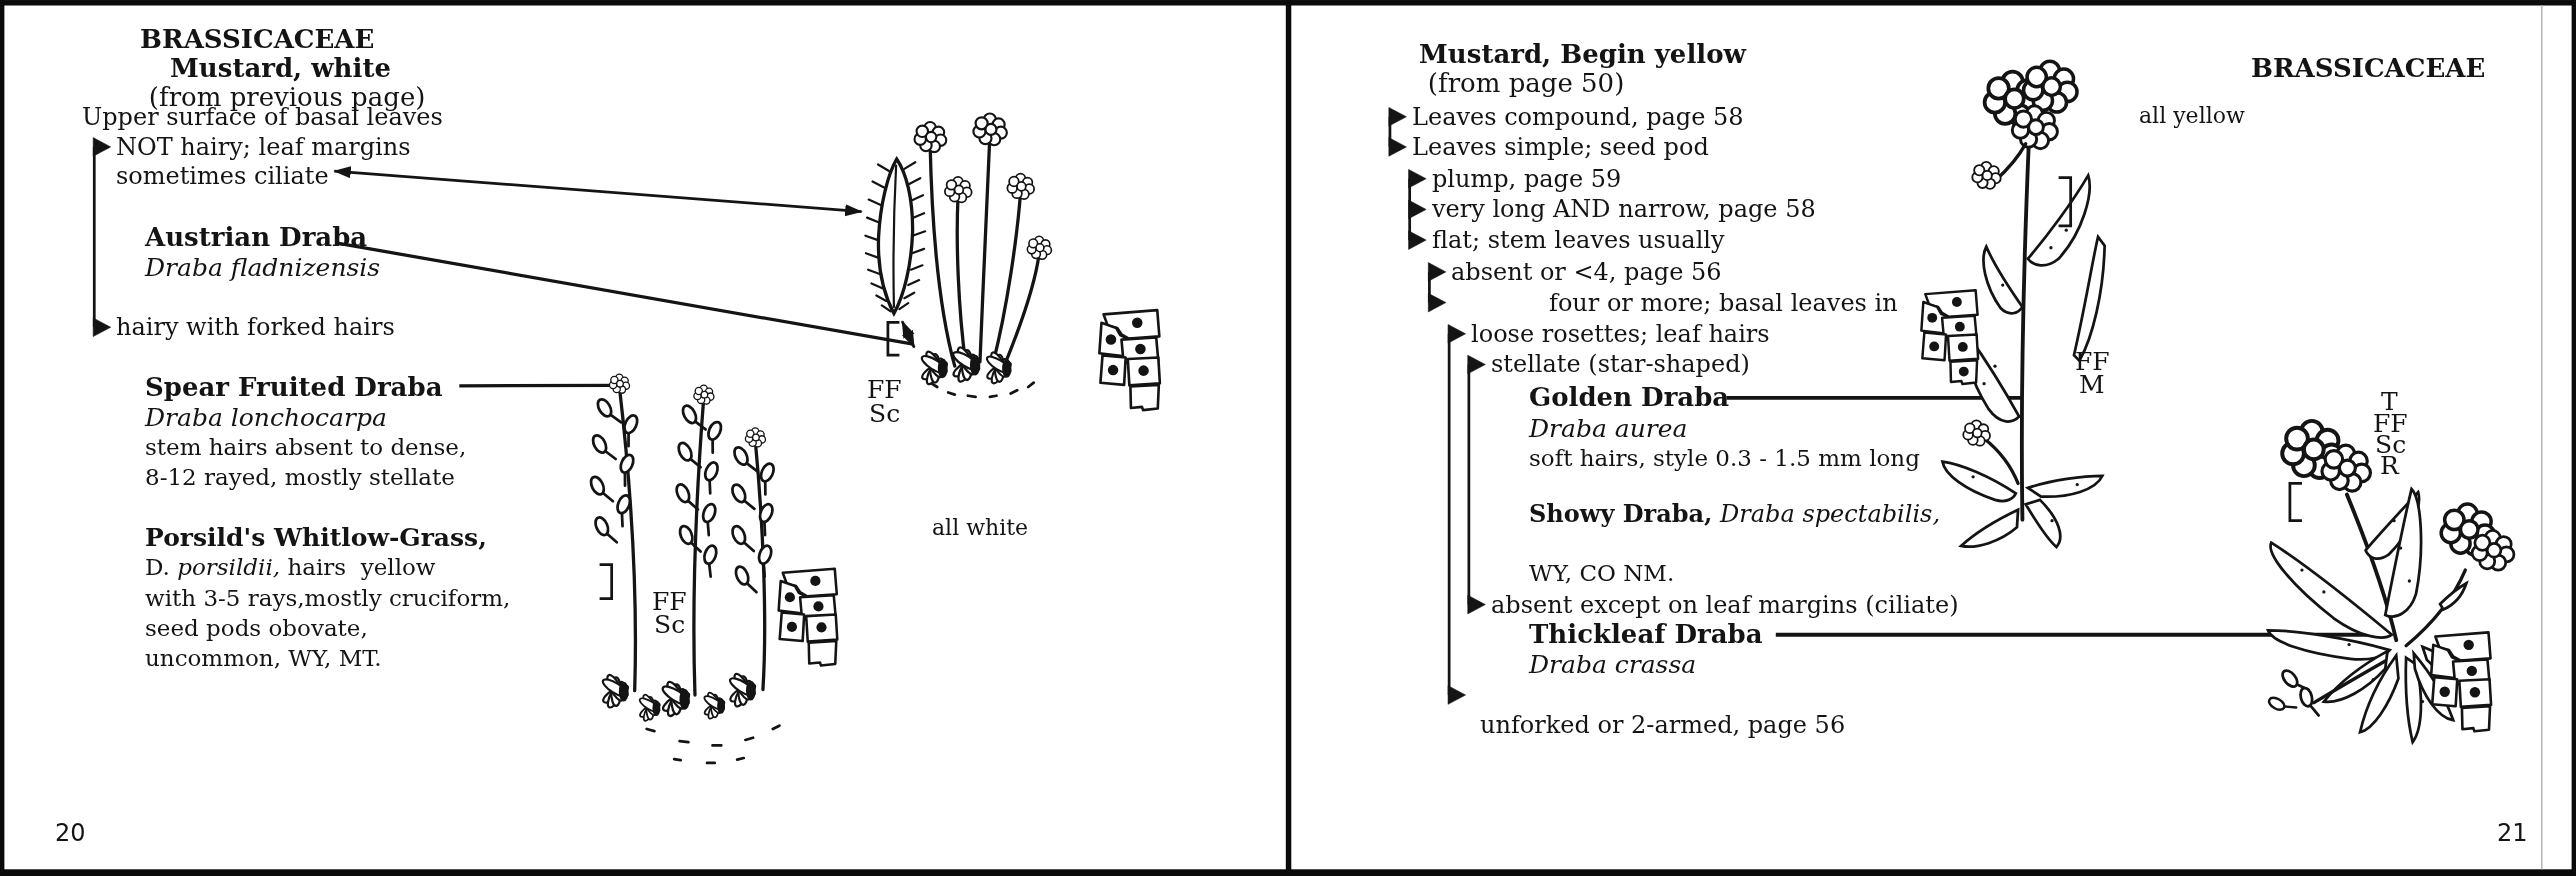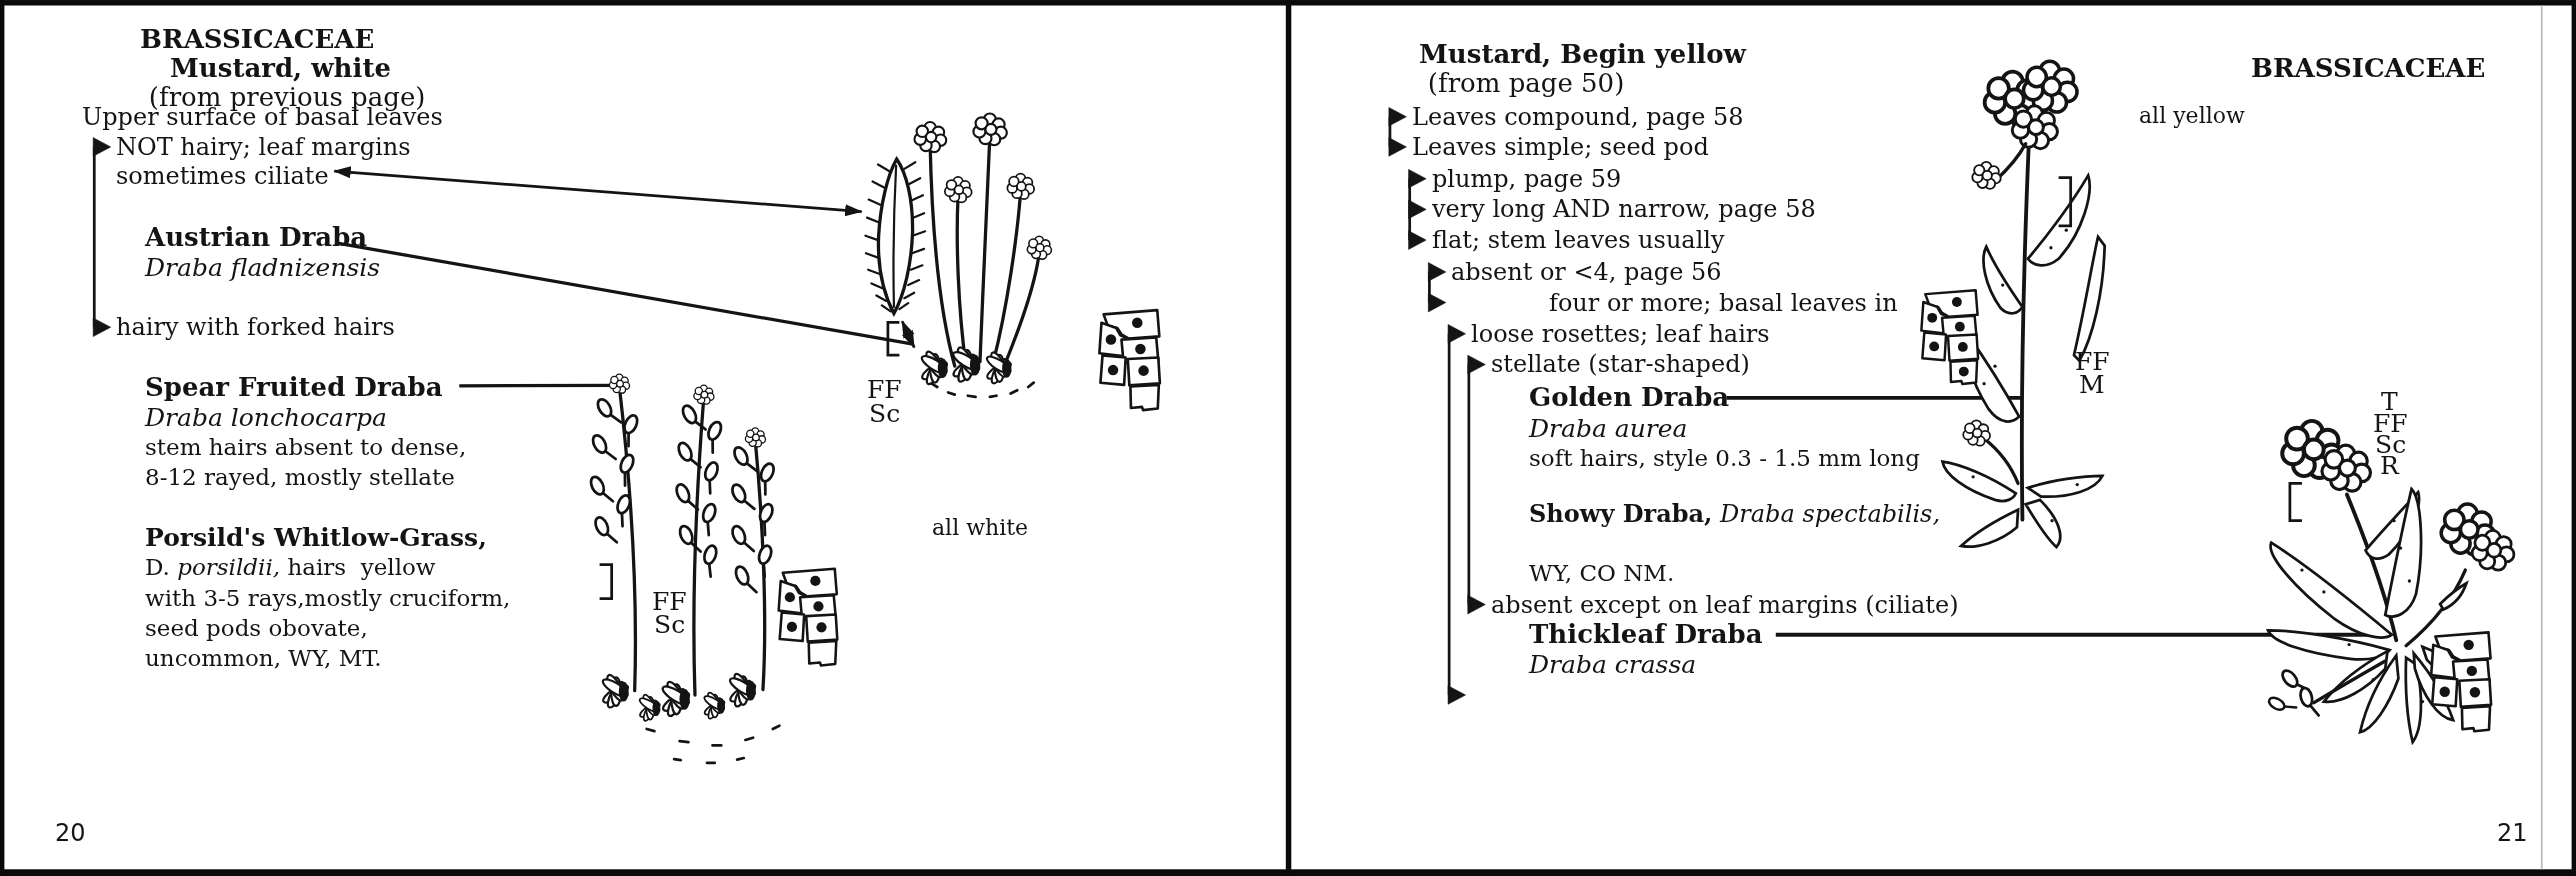--- a/index.html
+++ b/index.html
@@ -338,20 +338,21 @@
   <div class="t name" style="left:1529px;top:398px;">Golden Draba</div>
   <div class="t lat" style="left:1529px;top:429px;">Draba aurea</div>
   <div class="t desc" style="left:1529px;top:459px;">soft hairs, style 0.3 - 1.5 mm long</div>
 
   <div class="t desc" style="left:1529px;top:514px;font-size:24px;"><span class="bold">Showy Draba,</span><span class="it"> Draba spectabilis,</span></div>
   <div class="t desc" style="left:1529px;top:574px;">WY, CO NM.</div>
 
   <div class="t" style="left:1491px;top:605px;">absent except on leaf margins (ciliate)</div>
   <div class="t name" style="left:1529px;top:635px;">Thickleaf Draba</div>
   <div class="t lat" style="left:1529px;top:665px;">Draba crassa</div>
+  <div class="t" style="left:1480px;top:725px;">unforked or 2-armed, page 56</div>
 
   <div class="t note" style="left:2139px;top:116px;">all yellow</div>
   <div class="t lbl" style="left:2075px;top:362px;">FF</div>
   <div class="t lbl" style="left:2079px;top:385px;">M</div>
   <div class="t lbl" style="left:2381px;top:402px;">T</div>
   <div class="t lbl" style="left:2373px;top:424px;">FF</div>
   <div class="t lbl" style="left:2375px;top:445px;">Sc</div>
   <div class="t lbl" style="left:2380px;top:466px;">R</div>
   <div class="t pg" style="left:2497px;top:833px;">21</div>
 

